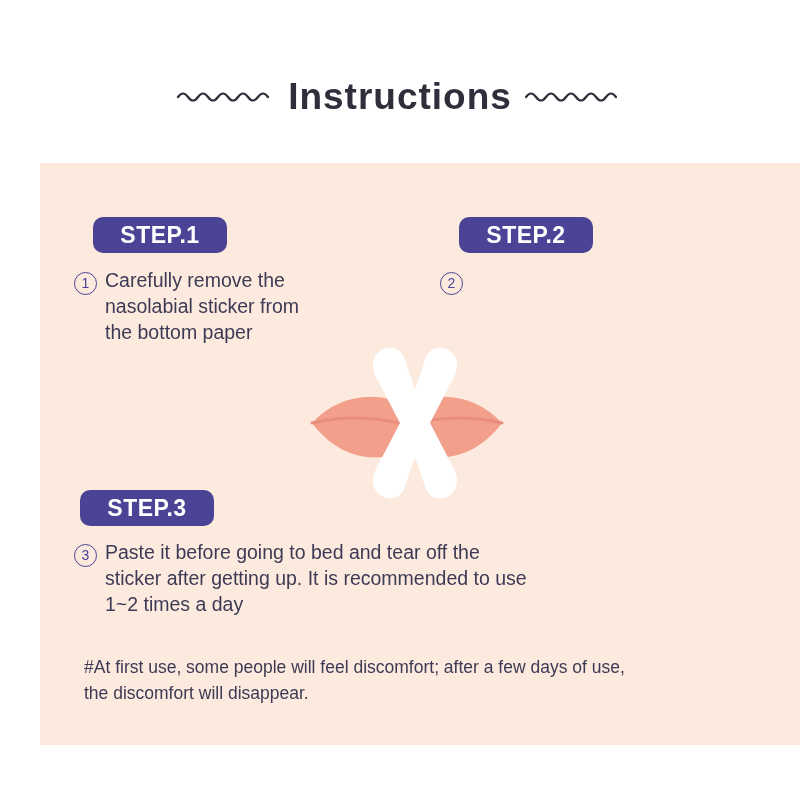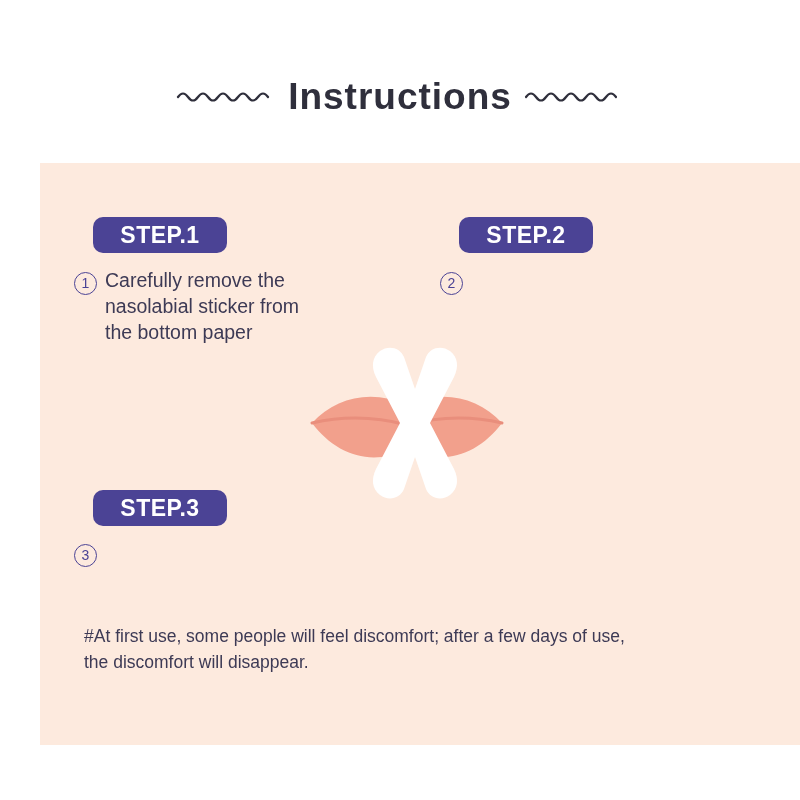--- a/index.html
+++ b/index.html
@@ -67,21 +67,21 @@
     letter-spacing: 0.5px;
     display: flex;
     align-items: center;
     justify-content: center;
     padding: 0 16px;
     height: 36px;
     box-sizing: border-box;
   }
   #badge1 { left: 53px;  top: 54px; width: 134px; }
   #badge2 { left: 419px; top: 54px; width: 134px; text-align: right; }
-  #badge3 { left: 53px;  top: 327px; width: 134px; }
+  #badge3 { left: 40px;  top: 327px; width: 134px; }
 
   
   .step-block {
     position: absolute;
     display: flex;
     align-items: flex-start;
     gap: 8px;
   }
   .num-circle {
     flex: 0 0 auto;
@@ -112,21 +112,21 @@
     top: 182px;
     width: 210px;
     height: 160px;
   }
   .illustration svg { display: block; }
 
   
   .footnote {
     position: absolute;
     left: 44px;
-    top: 460px;
+    top: 491px;
     width: 650px;
     color: #3d3a55;
     font-size: 17.5px;
     line-height: 26px;
     white-space: pre-line;
   }
 </style>
 </head>
 <body>
 
@@ -189,19 +189,22 @@
                    L 98 78
                    L 74 32
                    C 69 22, 70 12, 78 6 Z"></path>
         </g>
       </svg>
     </div>
 
     <div class="step-badge" id="badge3">STEP.3</div>
     <div class="step-block" id="step3">
       <div class="num-circle">3</div>
+      <div class="step-text">Paste it before going to bed and tear off the
+sticker after getting up. It is recommended to use
+1~2 times a day</div>
     </div>
 
     <div class="footnote">#At first use, some people will feel discomfort; after a few days of use,
 the discomfort will disappear.</div>
 
   </div>
 </div>
 
 </body></html>

